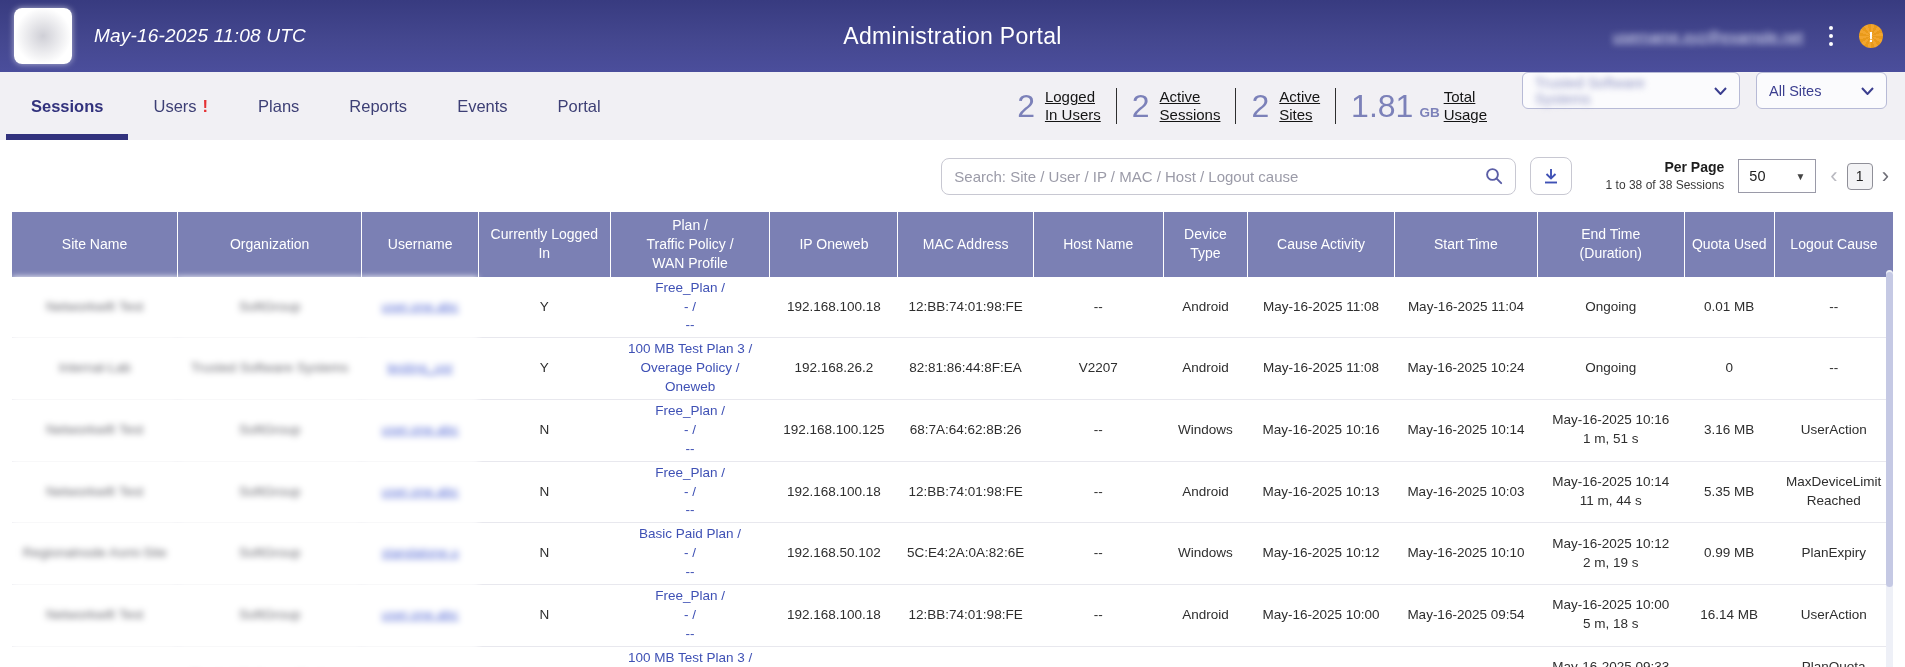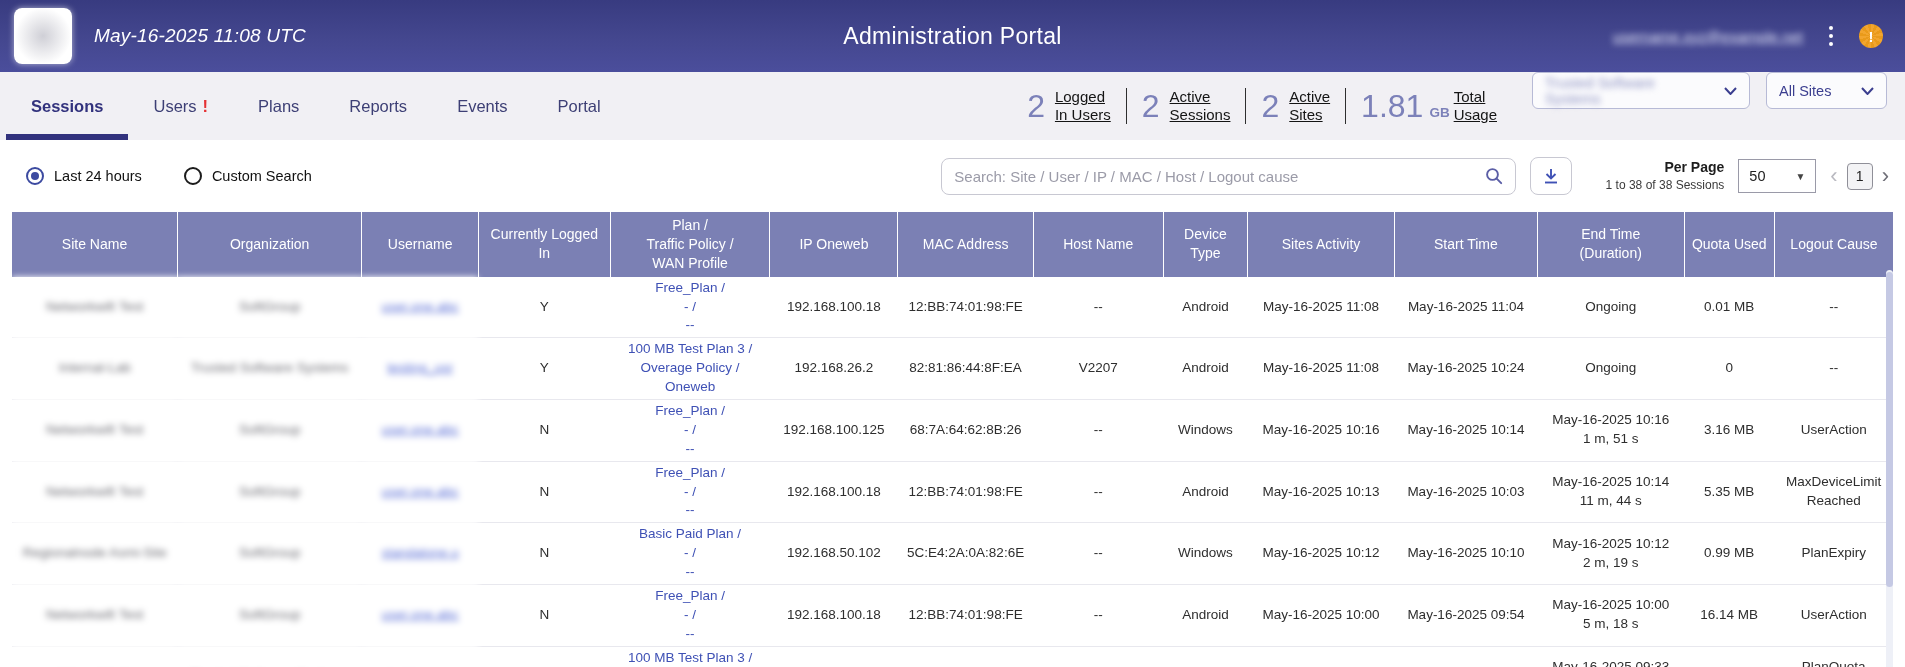--- a/index.html
+++ b/index.html
@@ -34,21 +34,21 @@
   .statsgrp { margin-left:auto; display:flex; align-items:center; }
   .stat { display:flex; align-items:center; padding:0 15px; }
   .stat + .stat { border-left:1.6px solid #2e2e2e; }
   .stat .num { font-size:32px; color:#7c81b9; font-weight:500; margin-right:10px; line-height:1; }
   .stat .unit { font-size:13.5px; font-weight:700; color:#7c81b9; margin:12px 4px 0 -4px; }
   .stat .lbl { font-size:15px; color:#141414; line-height:1.2; white-space:pre-line;text-decoration:underline; }
   .dd { height:37px; background:#fbfbfd; border:1px solid #b7bad6; border-radius:6px;
     display:flex; align-items:center; justify-content:space-between; padding:0 12px;
     color:#3b3e8f; font-size:14.5px; cursor:pointer; }
   .dd.org { width:218px; margin-left:20px; }
-  .dd.site { width:121px; margin-left:16px; }
+  .dd.site { width:131px; margin-left:16px; }
   .dd .blurtxt { filter:blur(3px); color:#8e93c4; user-select:none; }
   .chev { margin-left:10px; flex:none; }
 
   
   .filterbar { height:72px; background:#fff; display:flex; align-items:center; padding:0 16px 0 26px; gap:14px; }
   .radios { display:flex; align-items:center; gap:42px; }
   .radio { display:flex; align-items:center; gap:10px; cursor:pointer; font-size:14.5px; color:#111; }
   .rdot { width:18px; height:18px; border-radius:50%; border:2px solid #1c1c1c; position:relative; flex:none; }
   .radio.sel .rdot { border-color:#3c4aa0; }
   .radio.sel .rdot::after { content:""; position:absolute; inset:3px; border-radius:50%; background:#3c4aa0; }
@@ -158,30 +158,20 @@
     </div>
     <div class="dd site">
       <span>All Sites</span>
       <svg class="chev" width="13" height="8" viewBox="0 0 13 8">
           <polyline points="1,1 6.5,7 12,1" fill="none" stroke="#3b3e8f" stroke-width="2"></polyline>
         </svg>
     </div>
   </nav>
 
   <div class="filterbar">
-    <div class="radios" id="radios">
-        <div class="radio sel">
-          <span class="rdot"></span>
-          <span>Last 24 hours</span>
-        </div>
-        <div class="radio">
-          <span class="rdot"></span>
-          <span>Custom Search</span>
-        </div>
-      </div>
 
     <div class="searchbox">
       <input type="text" placeholder="Search: Site / User / IP / MAC / Host / Logout cause" style="">
       <svg width="18" height="18" viewBox="0 0 18 18">
         <circle cx="7.5" cy="7.5" r="5.4" fill="none" stroke="#5b5ea6" stroke-width="1.9"></circle>
         <line x1="11.7" y1="11.7" x2="16.2" y2="16.2" stroke="#5b5ea6" stroke-width="1.9" stroke-linecap="round"></line>
       </svg>
     </div>
 
     <button class="dlbtn">
@@ -233,21 +223,21 @@
             <th>Organization</th>
             <th>Username</th>
             <th>Currently Logged In</th>
             <th>Plan /
 Traffic Policy /
 WAN Profile</th>
             <th>IP Oneweb</th>
             <th>MAC Address</th>
             <th>Host Name</th>
             <th>Device Type</th>
-            <th>Sites Activity</th>
+            <th>Cause Activity</th>
             <th>Start Time</th>
             <th>End Time
 (Duration)</th>
             <th>Quota Used</th>
             <th>Logout Cause</th>
           </tr>
         </thead>
       <tbody id="tbody">
           <tr>
             <td class="blur">Networkwifi Test</td>

